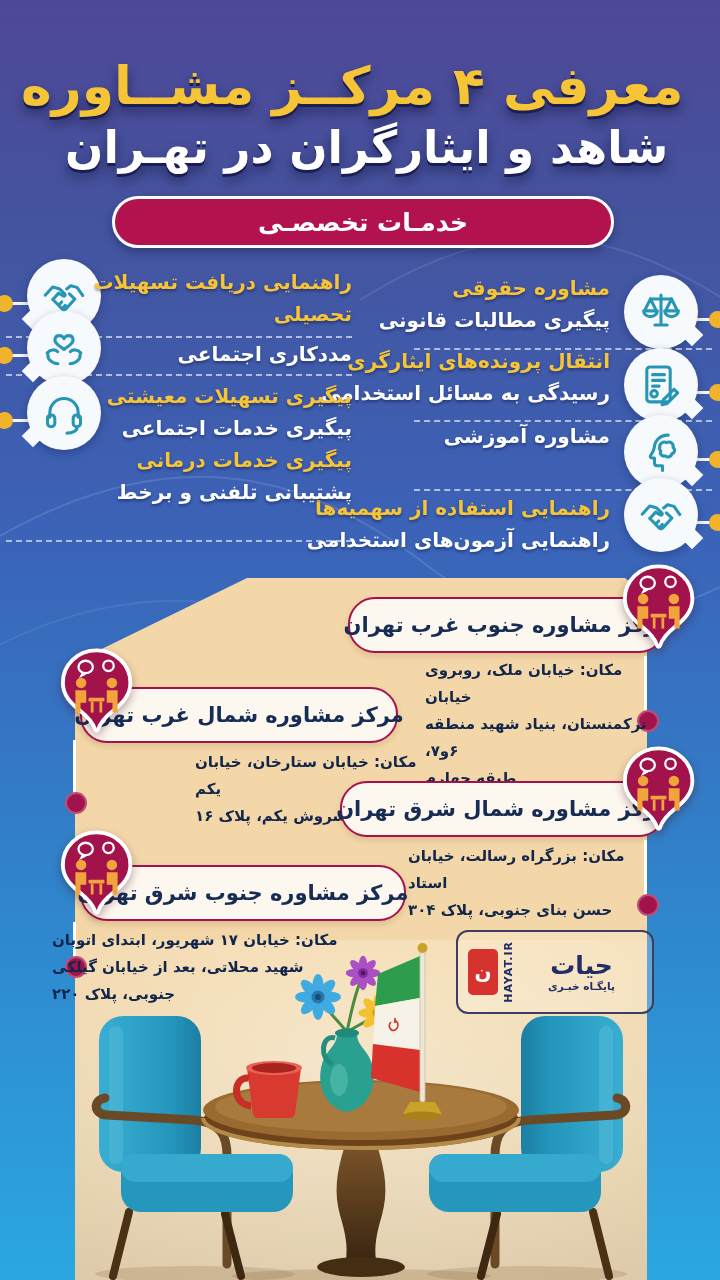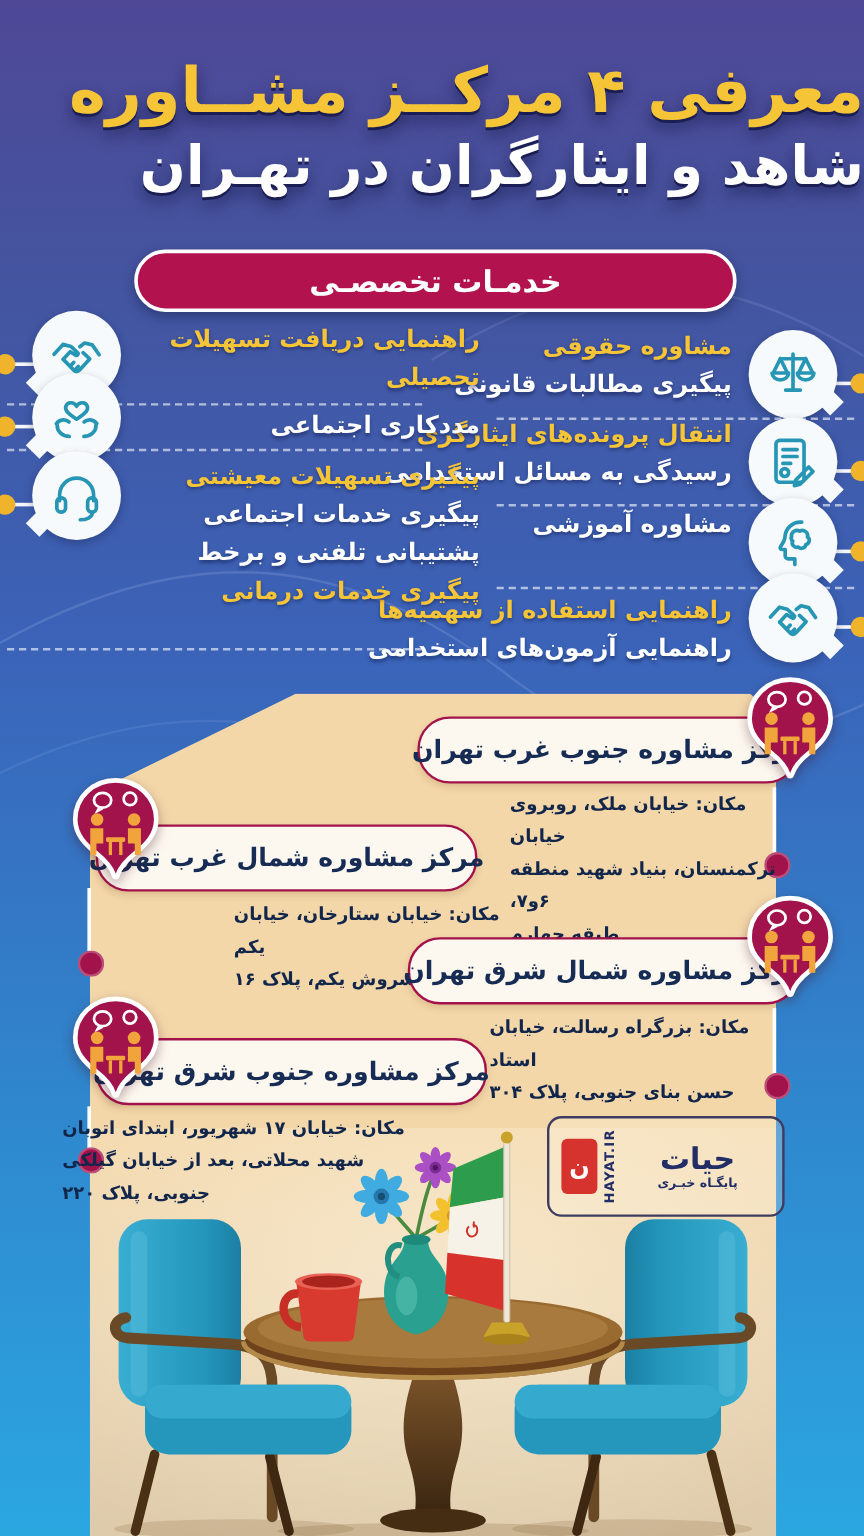--- a/index.html
+++ b/index.html
@@ -9,34 +9,34 @@
     --dot-yellow:#EFB42B; --pill-bg:#FDF8EF; --white:#FFFFFF;
   }
   html,body{margin:0;padding:0;background:#1b1b28;}
   #stage{
     position:relative; width:720px; height:1280px; margin:0 auto; overflow:hidden;
     font-family:"DejaVu Sans", sans-serif;
     background:linear-gradient(180deg, var(--bg-top) 0%, #44549F 18%, var(--bg-mid) 42%, #2F87CD 72%, var(--bg-bottom) 100%);
   }
   .abs{position:absolute;}
   
-  .title-wrap{left:0; right:0; top:44px; text-align:right;padding-left:21px;}
+  .title-wrap{left:0; right:0; top:54px; text-align:left;padding-left:21px;}
   .t1{font-size:52px; font-weight:bold; color:var(--accent-yellow);
       text-shadow:0 3px 0 rgba(25,28,80,.95), 0 7px 12px rgba(8,12,48,.5); line-height:1.25;}
   .t2{font-size:45px; font-weight:bold; color:var(--white);
       text-shadow:0 3px 0 rgba(25,28,80,.95), 0 7px 12px rgba(8,12,48,.5); line-height:1.3;margin-left:44px;}
-  .badge{left:112px; top:208px; width:496px; height:46px; background:var(--crimson);
+  .badge{left:112px; top:196px; width:496px; height:46px; background:var(--crimson);
       border:3px solid #fff; border-radius:26px; display:flex; align-items:center; justify-content:center;
       color:#fff; font-size:25px; font-weight:bold; box-shadow:0 4px 10px rgba(10,15,50,.35);}
   
   .svc-text{width:258px; text-align:right;}
   .svc-text .ln{font-size:20px; font-weight:bold; line-height:32px;
       text-shadow:0 2px 3px rgba(8,16,60,.45); white-space:nowrap;}
   .ln.yellow{color:var(--accent-yellow);} .ln.white{color:#fff;}
-  .right-col{left:352px;} .left-col{left:96px; width:256px;margin-left:48px;}
+  .right-col{left:352px;} .left-col{left:96px; width:256px;}
   .icon-bubble{width:74px; height:74px; background:#F7FAFC; border-radius:50%;
       display:flex; align-items:center; justify-content:center; box-shadow:0 3px 8px rgba(10,15,50,.3);}
   .icon-bubble::after{content:""; position:absolute; width:16px; height:16px; background:#F7FAFC;
       bottom:6px; transform:rotate(45deg);}
   .tail-r::after{right:-2px;} .tail-l::after{left:-2px;}
   .icon-bubble svg{width:46px; height:46px; position:relative; z-index:1;}
   .st{stroke:var(--teal-icon); stroke-width:1.6; fill:none; stroke-linecap:round; stroke-linejoin:round;}
   .conn{height:3px; background:rgba(255,255,255,.95); z-index:0;}
   .edot{position:absolute; width:17px; height:17px; border-radius:50%; background:var(--dot-yellow); top:-7px;}
   .dash{border-top:2px dashed rgba(255,255,255,.6); height:0;}
@@ -219,22 +219,22 @@
       <i class="edot" style="left:-8px"></i>
     </div>
   <div class="abs icon-bubble tail-l" style="left:27px;top:376px">
       <svg>
         <use href="#ic-headset"></use>
       </svg>
     </div>
   <div class="abs svc-text left-col" style="top:380px">
     <div class="ln yellow">پیگیری تسهیلات معیشتی</div>
     <div class="ln white">پیگیری خدمات اجتماعی</div>
+    <div class="ln yellow">پیگیری خدمات درمانی</div>
     <div class="ln white">پشتیبانی تلفنی و برخط</div>
-    <div class="ln yellow">پیگیری خدمات درمانی</div>
   </div>
   <div class="abs dash" style="top:540px;left:6px;width:346px"></div>
 
   <div class="abs card"></div>
 
   <svg class="abs photo" width="572" height="340" viewBox="0 0 572 340">
     <defs>
       <linearGradient id="wall" x1="0" y1="0" x2="0" y2="1">
         <stop offset="0" stop-color="#F3D7A9"></stop>
           <stop offset=".45" stop-color="#EBD4AE"></stop>

